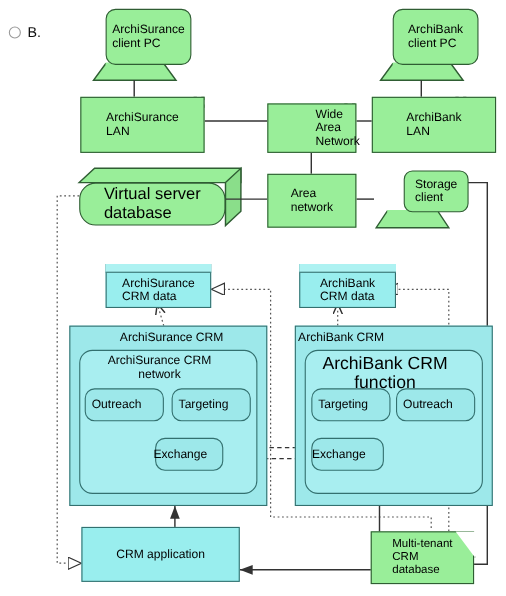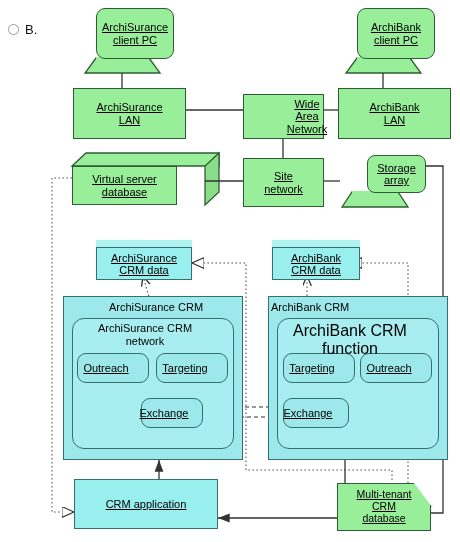--- a/index.html
+++ b/index.html
@@ -1,20 +1,20 @@
 <!DOCTYPE html>
 <html><head>
 <meta charset="utf-8">
 <style>
   html,body{margin:0;padding:0;background:#ffffff;}
   body{font-family:"Liberation Sans",sans-serif;}
   #canvas{position:relative;width:460px;height:542px;background:#fff;overflow:hidden;}
   #svg{position:absolute;left:0;top:0;width:460px;height:542px;}
   .node{position:absolute;box-sizing:border-box;display:flex;align-items:center;
-        justify-content:center;text-align:center;line-height:1.12;color:#000;text-decoration:underline;}
+        justify-content:center;line-height:1.12;color:#000;}
   .lbl{position:relative;z-index:3;padding:0 3px;}
   
   .tech{background:#99ee99;border:1.3px solid #2f5d33;}
   .app{background:#99eeee;border:1.3px solid #33706f;}
   .radio-row{position:absolute;display:flex;align-items:center;gap:6px;}
   .radio{width:9px;height:9px;border:1.4px solid #9a9a9a;border-radius:50%;background:#fff;}
   .radio-lbl{font-size:13px;color:#111;}
 </style>
 </head>
 <body>
@@ -211,38 +211,38 @@
     </span>
   </div>
 
   <div class="node tech" style="left:338px;top:88px;width:113px;height:51px;font-size:11px;">
     <span class="lbl">
       <span>ArchiBank</span><br>
       <span>LAN</span>
     </span>
   </div>
 
-  <div class="node tech" style="left:72px;top:166px;width:105px;height:39px;font-size:11px;">
+  <div class="node tech" style="left:72px;top:166px;width:133px;height:39px;font-size:15px;border-radius:15px;">
     <span class="lbl">
       <span>Virtual server</span><br>
       <span>database</span>
     </span>
   </div>
 
   <div class="node tech" style="left:243px;top:158px;width:81px;height:49px;font-size:11px;">
     <span class="lbl">
-      <span>Site</span><br>
+      <span>Area</span><br>
       <span>network</span>
     </span>
   </div>
 
   <div class="node tech" style="left:340px;top:155px;width:59px;height:38px;border-radius:8px;font-size:11px;margin-left:27px;">
     <span class="lbl">
       <span>Storage</span><br>
-      <span>array</span>
+      <span>client</span>
     </span>
   </div>
 
   <div class="node app" style="left:96px;top:240px;width:96px;height:40px;font-size:11px;padding-top:8px;">
     <span class="lbl">
       <span>ArchiSurance</span><br>
       <span>CRM data</span>
     </span>
   </div>
   <div style="position:absolute;left:96px;top:240px;width:96px;height:8px;border-bottom:1.3px solid #33706f;background:#aef2f2;box-sizing:border-box;"></div>

